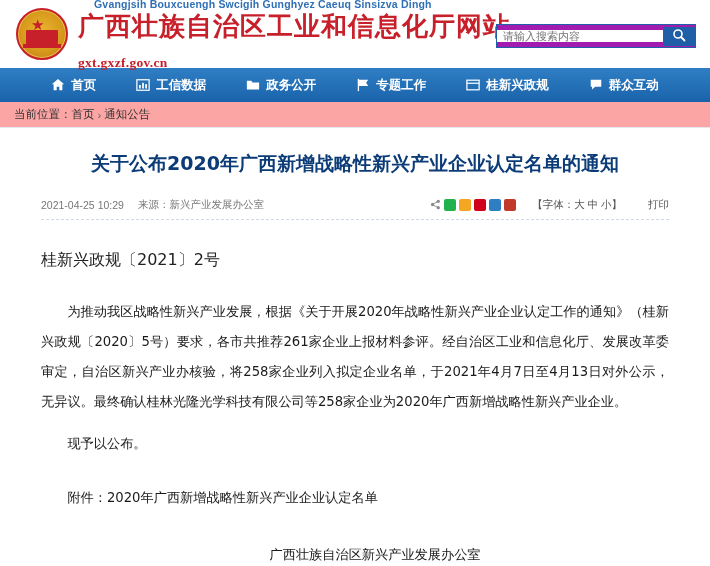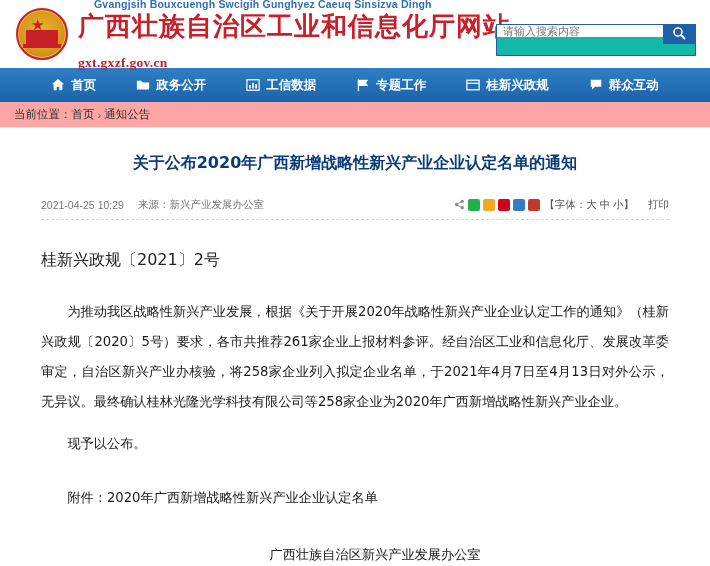--- a/index.html
+++ b/index.html
@@ -87,25 +87,25 @@
     font-weight: bold;
     font-family: "Liberation Serif", serif;
     letter-spacing: .3px;
     margin-top: 14px;
   }
   .search {
     position: absolute;
     right: 14px;
     top: 24px;
     display: flex;
-    align-items: flex-start;
-    height: 32px;
+    align-items: center;
+    height: 24px;
     border: 1px solid #1f5fa8;
     width: 200px;
-    background: #14b8a6;
+    background: #a21caf;
   }
   .search input {
     flex: 1 1 auto;
     border: 0;
     outline: none;
     font-size: 11px;
     padding: 0 6px;
     color: #555;
     font-family: "Liberation Sans", sans-serif;
   }
@@ -159,42 +159,42 @@
 
   
   .article {
     margin: 0 auto;
     width: 628px;
     padding-top: 22px;
   }
   .art-title {
     text-align: center;
     color: #0c3c78;
-    font-size: 16px;
+    font-size: 19px;
     font-weight: bold;
     line-height: 26px;
     padding: 0 20px;
     font-family: "DejaVu Sans", sans-serif;
   }
   .meta {
     margin-top: 22px;
     border-bottom: 1px dashed #cfd9e3;
     padding-bottom: 7px;
     display: flex;
     align-items: center;
     font-size: 10.5px;
     color: #777;
     position: relative;
   }
   .meta .date { margin-right: 14px; }
   .meta .src { color: #777; }
   .meta .right {
     margin-left: auto;
     display: flex;
-    gap: 4px;
+    gap: 16px;
   }
   .share {
     display: flex;
     align-items: center;
     gap: 3px;
   }
   .share .sq {
     width: 12px; height: 12px;
     border-radius: 2px;
     display: inline-block;
@@ -278,36 +278,36 @@
         <svg width="14" height="14" viewBox="0 0 16 16">
             <path d="M8 1 L15 7 H13 V14 H9.5 V10 H6.5 V14 H3 V7 H1 Z" fill="#ffffff"></path>
           </svg>
       </span>
       <span>首页</span>
     </div>
 
     <div class="nav-item">
       <span>
         <svg width="14" height="14" viewBox="0 0 16 16">
-            <path d="M1 3 H6 L7.5 5 H15 V13 H1 Z" fill="#ffffff"></path>
-          </svg>
-      </span>
-      <span>政务公开</span>
-    </div>
-
-    <div class="nav-item">
-      <span>
-        <svg width="14" height="14" viewBox="0 0 16 16">
             <rect x="1" y="2" width="14" height="12" fill="none" stroke="#fff" stroke-width="1.4"></rect>
             <rect x="3.5" y="8" width="2" height="4" fill="#fff"></rect>
             <rect x="7" y="5.5" width="2" height="6.5" fill="#fff"></rect>
             <rect x="10.5" y="7" width="2" height="5" fill="#fff"></rect>
           </svg>
       </span>
       <span>工信数据</span>
+    </div>
+
+    <div class="nav-item">
+      <span>
+        <svg width="14" height="14" viewBox="0 0 16 16">
+            <path d="M1 3 H6 L7.5 5 H15 V13 H1 Z" fill="#ffffff"></path>
+          </svg>
+      </span>
+      <span>政务公开</span>
     </div>
 
     <div class="nav-item">
       <span>
         <svg width="14" height="14" viewBox="0 0 16 16">
             <rect x="2" y="1" width="1.5" height="14" fill="#fff"></rect>
             <path d="M3.5 2 H14 L11.5 5.5 L14 9 H3.5 Z" fill="#fff"></path>
           </svg>
       </span>
       <span>专题工作</span>

